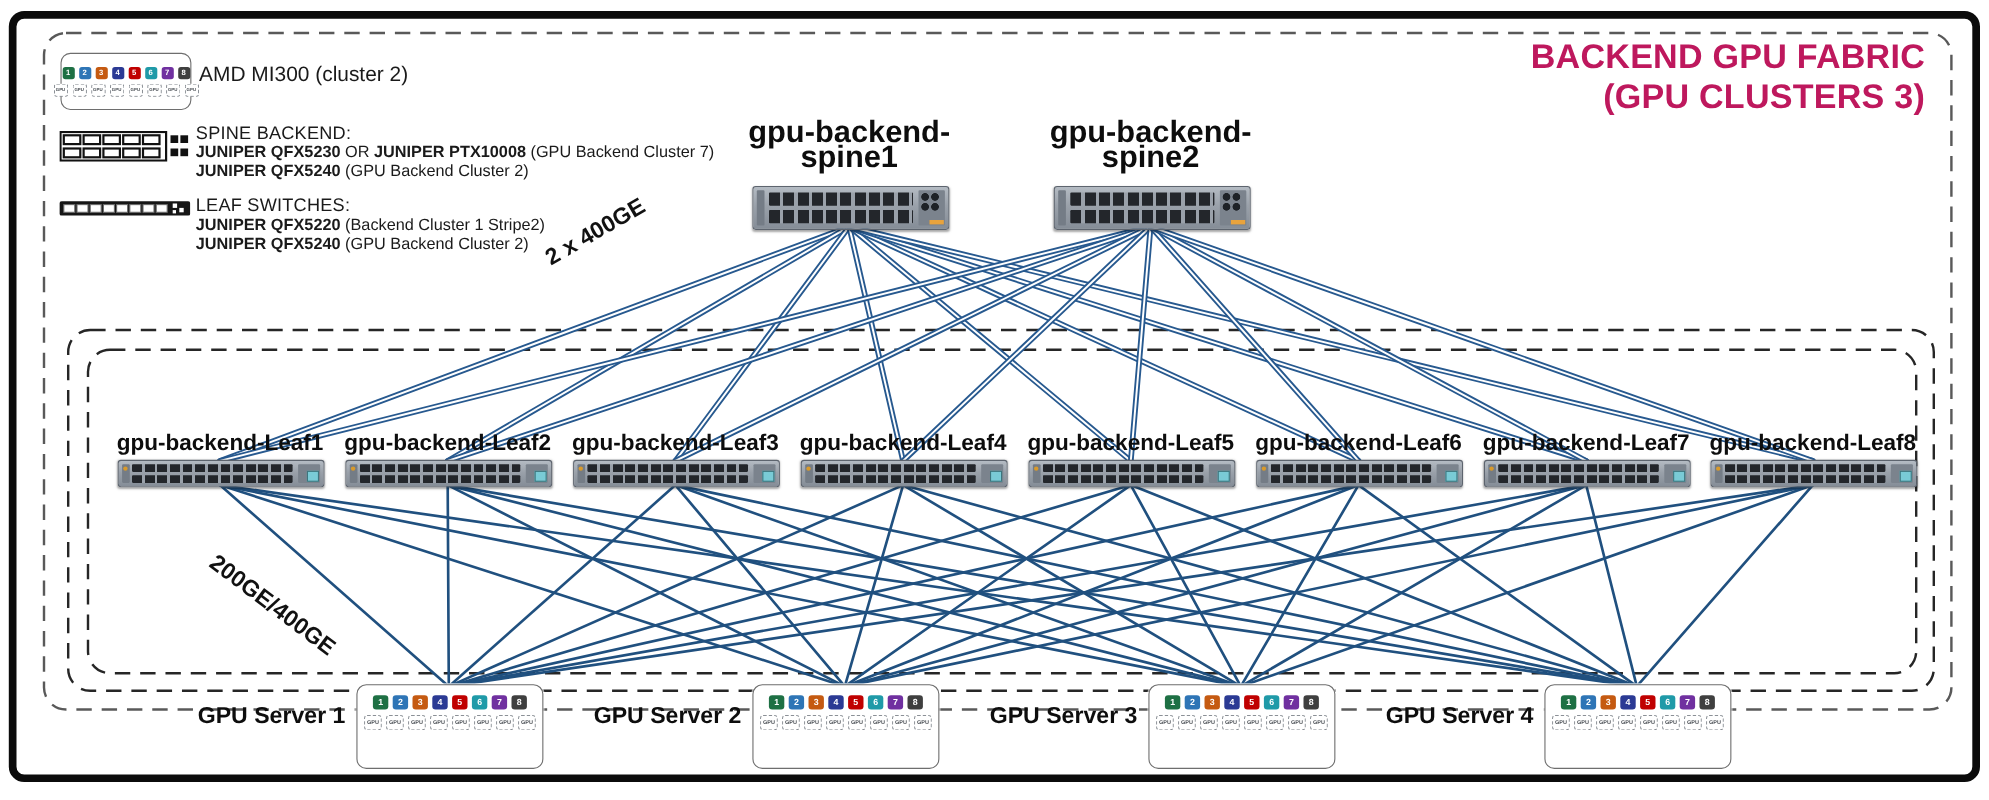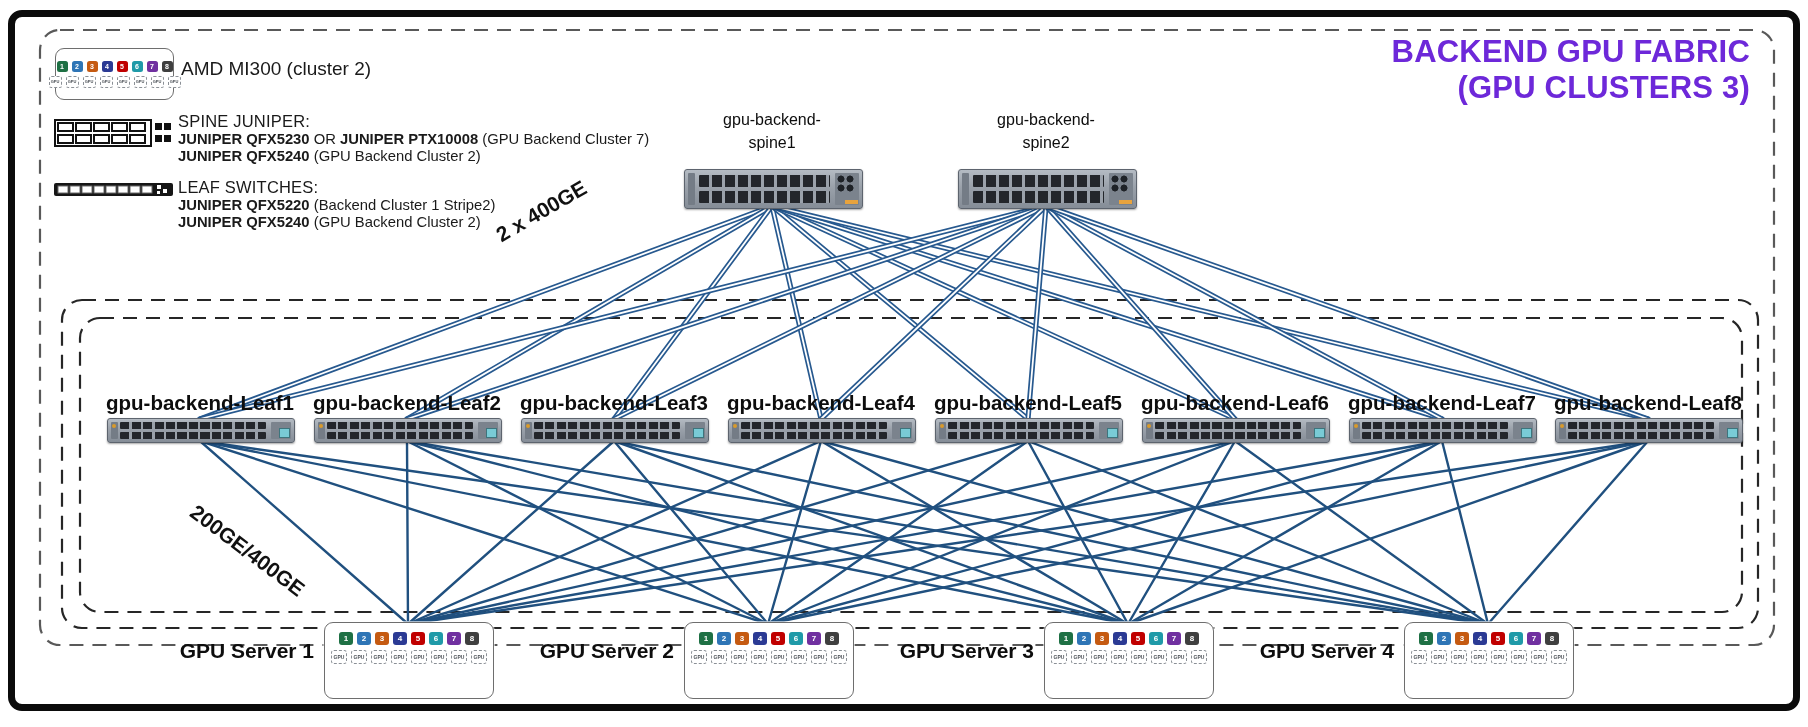--- a/index.html
+++ b/index.html
@@ -51,21 +51,21 @@
   .spine-sw .endcap::before{content:"";position:absolute;left:2px;top:2px;width:18px;height:18px;
       background:radial-gradient(circle at 4px 4px,#1e2227 3.2px,transparent 3.8px),
                  radial-gradient(circle at 13px 4px,#1e2227 3.2px,transparent 3.8px),
                  radial-gradient(circle at 4px 13px,#1e2227 3.2px,transparent 3.8px),
                  radial-gradient(circle at 13px 13px,#1e2227 3.2px,transparent 3.8px);}
   .spine-sw .endcap::after{content:"";position:absolute;right:1px;bottom:1px;width:13px;height:4px;background:#e8a33d;}
   .leaf-sw .endcap{width:20px;}
   .leaf-sw .endcap::after{content:"";position:absolute;right:1px;bottom:1px;width:9px;height:8px;background:#79cbd6;border:1px solid #3d757d;}
   .leaf-sw .rail::after{content:"";position:absolute;left:1px;top:2px;width:4px;height:4px;background:#d99a2b;border-radius:50%;}
   
-  .spine-label{position:absolute;width:240px;text-align:center;font-weight:400;font-size:16px;
+  .spine-label{position:absolute;width:240px;text-align:center;font-weight:700;font-size:28px;
                line-height:23px;color:#0d0d0d;z-index:3;}
   .leaf-label{position:absolute;transform:translateX(-50%);font-weight:700;font-size:20.5px;
               color:#0d0d0d;white-space:nowrap;z-index:3;}
   .server-label{position:absolute;width:220px;text-align:right;font-weight:700;font-size:21px;
                 color:#0d0d0d;white-space:nowrap;z-index:3;}
 </style>
 </head>
 <body>
 
 <div class="canvas">
@@ -138,21 +138,21 @@
         <line x1="1442" y1="441" x2="1488" y2="624" stroke="#20507f" stroke-width="2.4" stroke-linecap="round"></line>
         <line x1="1648" y1="441" x2="408" y2="624" stroke="#20507f" stroke-width="2.4" stroke-linecap="round"></line>
         <line x1="1648" y1="441" x2="768" y2="624" stroke="#20507f" stroke-width="2.4" stroke-linecap="round"></line>
         <line x1="1648" y1="441" x2="1128" y2="624" stroke="#20507f" stroke-width="2.4" stroke-linecap="round"></line>
         <line x1="1648" y1="441" x2="1488" y2="624" stroke="#20507f" stroke-width="2.4" stroke-linecap="round"></line>
       </g>
     </svg>
 
   <div class="frame"></div>
 
-  <div class="title" style="color: #6d28d9;">
+  <div class="title" style="color: #be185d;">
     <div>BACKEND GPU FABRIC</div>
     <div>(GPU CLUSTERS 3)</div>
   </div>
 
 
   <div class="lbl-rot lbl-400">2 x 400GE</div>
   <div class="lbl-rot lbl-200">200GE/400GE</div>
 
   <div class="legend">
     <div id="legend-gpu-icon" class="gpu-box legend-gpu">
@@ -195,21 +195,21 @@
       </g>
       <g fill="#111">
         <rect x="101" y="4" width="7" height="7"></rect>
           <rect x="110" y="4" width="7" height="7"></rect>
         <rect x="101" y="16" width="7" height="7"></rect>
           <rect x="110" y="16" width="7" height="7"></rect>
       </g>
     </svg>
 
     <div class="legend-text spine-text">
-      <div class="lg-head">SPINE JUNIPER:</div>
+      <div class="lg-head">SPINE BACKEND:</div>
       <div id="spine-model-lines">
           <div class="seg-line"><span style="font-weight: 700;">JUNIPER QFX5230</span><span style="font-weight: 400;"> OR </span><span style="font-weight: 700;">JUNIPER PTX10008</span><span style="font-weight: 400;"> (GPU Backend Cluster 7)</span></div>
           <div class="seg-line"><span style="font-weight: 700;">JUNIPER QFX5240</span><span style="font-weight: 400;"> (GPU Backend Cluster 2)</span></div>
         </div>
     </div>
 
     <svg class="legend-icon" style="left:54px;top:182px;" width="119" height="15" viewBox="0 0 119 15">
       <rect x="0" y="1" width="119" height="13" fill="#161616" rx="2"></rect>
       <g fill="#fff" stroke="#6a6a6a" stroke-width="1">
         <rect x="4" y="4" width="10" height="7"></rect>

